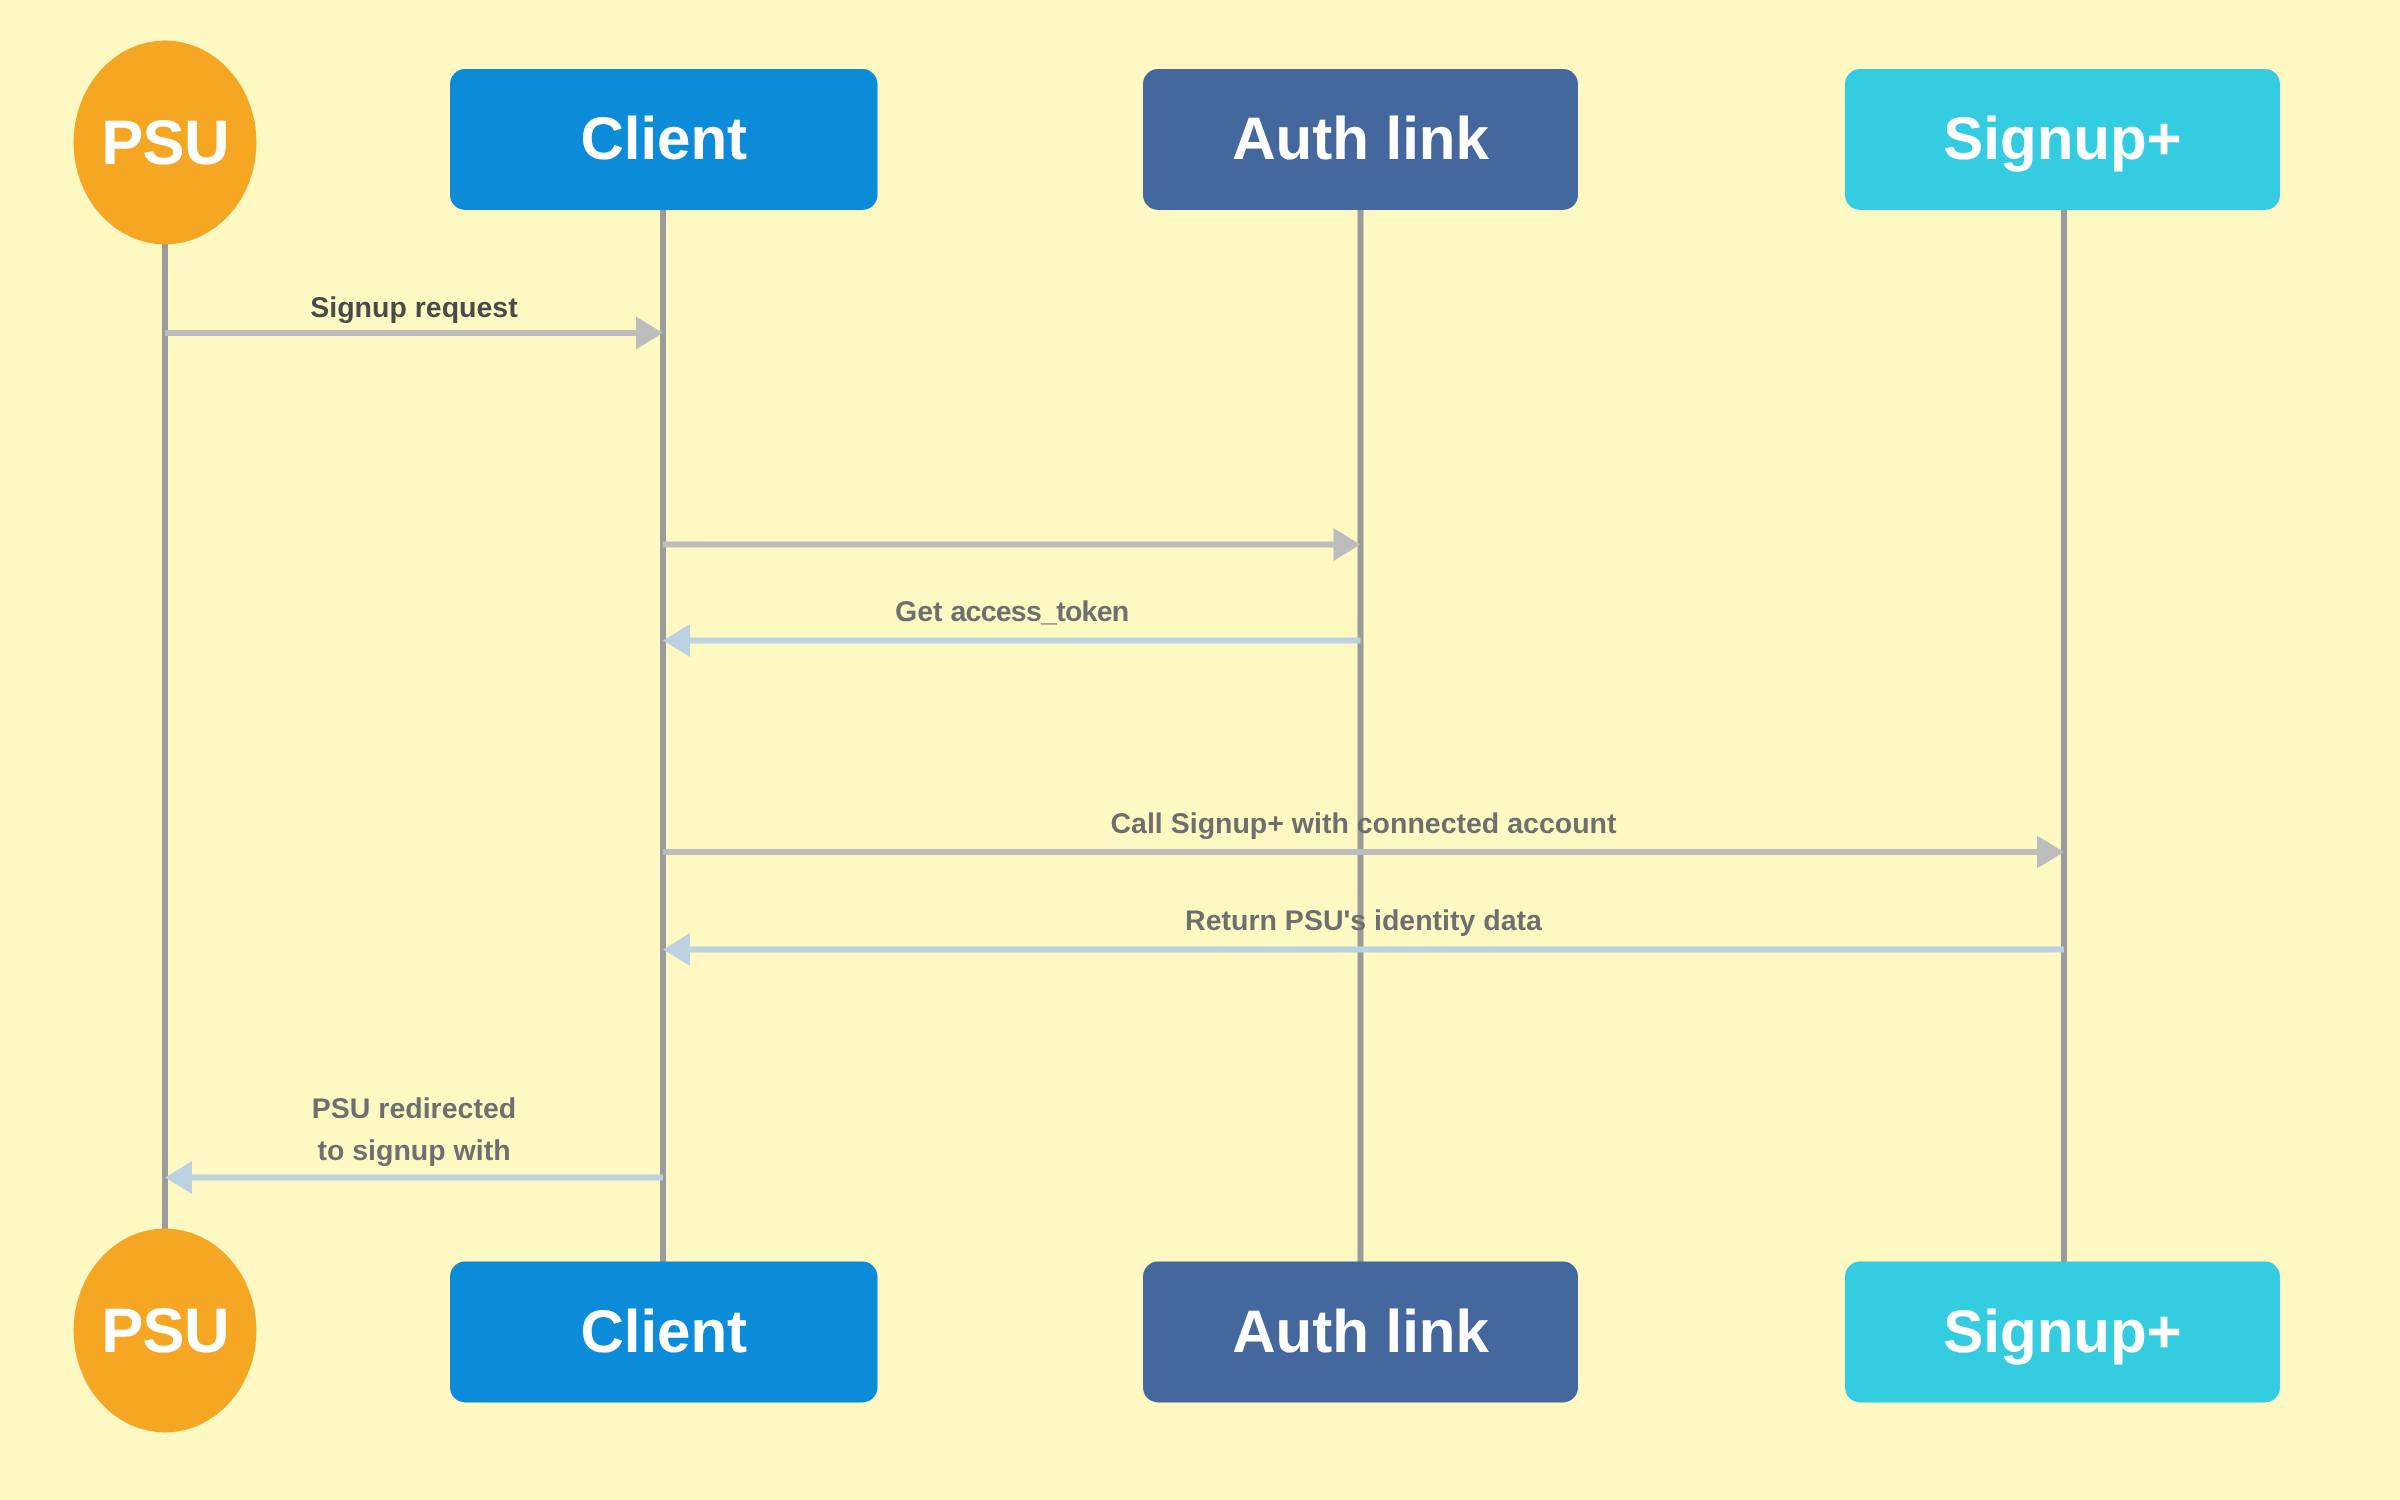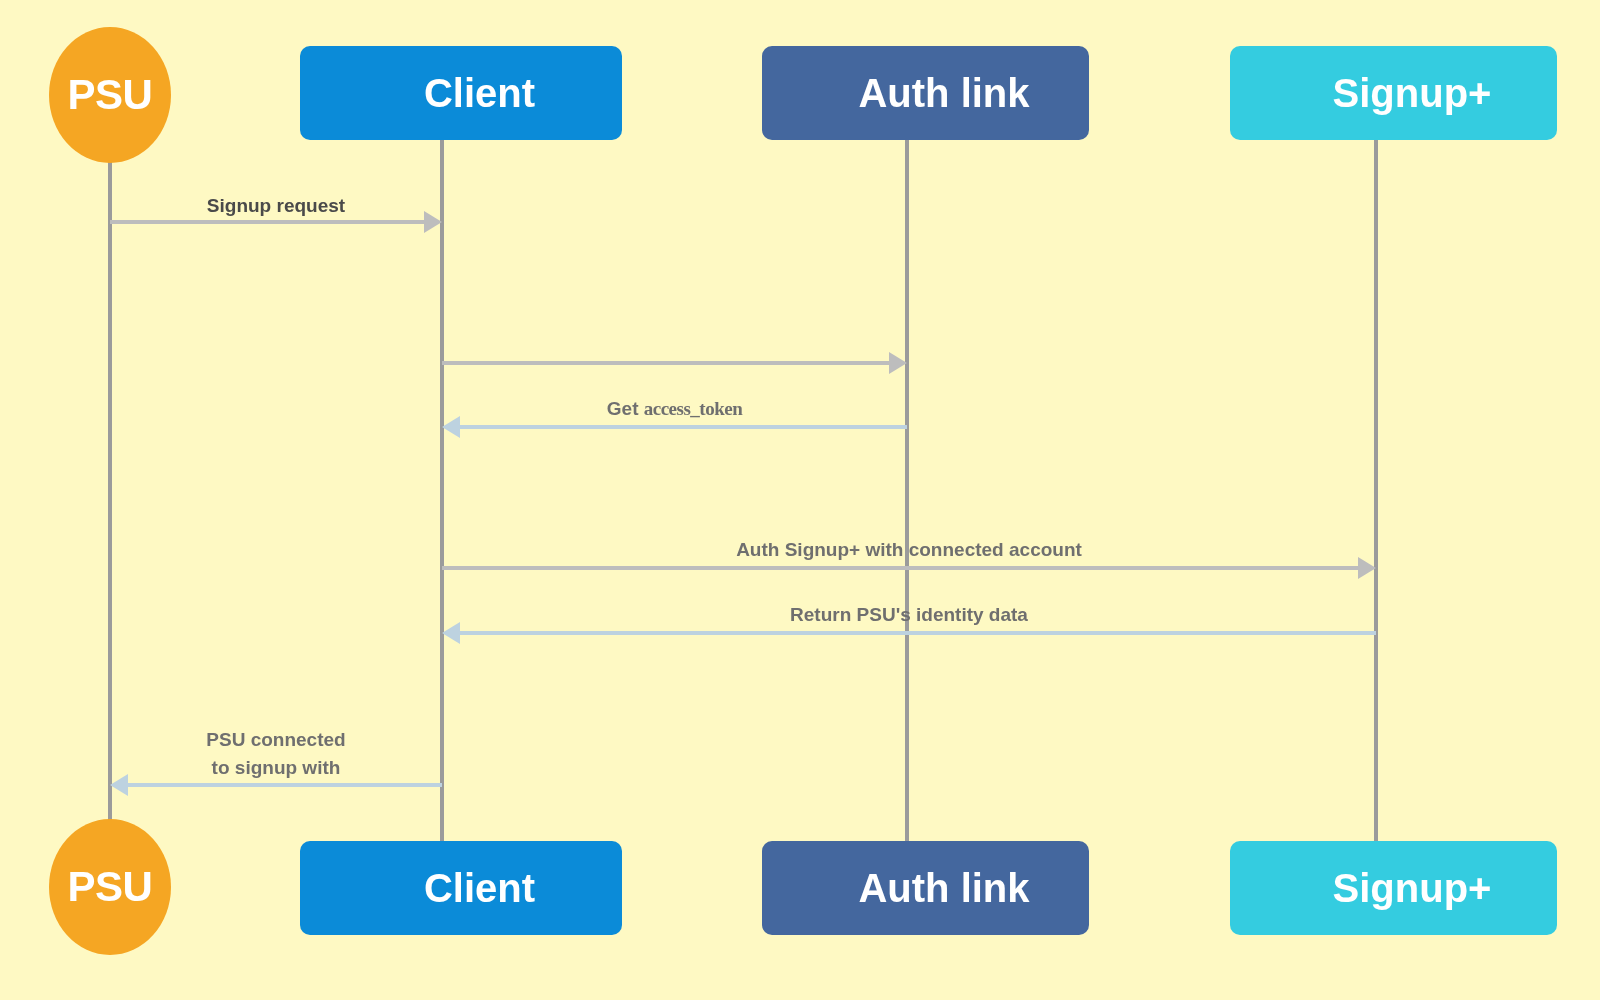--- a/index.html
+++ b/index.html
@@ -40,21 +40,20 @@
     letter-spacing: -0.5px;
   }
   .actor-box {
     position: absolute;
     border-radius: 10px;
     display: flex;
     align-items: center;
     justify-content: center;
     color: #ffffff;
     font-weight: bold;
-    padding-left: 37px;
   }
   .actor-label {
     pointer-events: none;
     white-space: nowrap;
   }
 
   
   .msg-line {
     position: absolute;
     height: 4px;
@@ -73,21 +72,21 @@
     position: absolute;
     color: #6f6f6f;
     font-weight: bold;
     font-size: 19px;
     line-height: 28px;
     text-align: center;
     white-space: pre;
     pointer-events: none;
   }
   .msg-label .mono {
-    font-family: Liberation Serif, serif;
+    font-family: Liberation Sans, sans-serif;
     font-weight: bold;
     letter-spacing: -0.5px;
   }
 </style>
 </head>
 <body>
 
 <div id="stage">
 
   <div class="lifeline" style="left:108px; top:160px; height:660px;"></div>
@@ -117,29 +116,29 @@
 
   <div class="msg-line" style="left:442px; top:361px; width:453px; background:#bdbdbd;"></div>
   <div class="arrow-head right" style="left:889px; top:352px; border-left-color:#bdbdbd;"></div>
 
   <div class="msg-line" style="left:454px; top:425px; width:453px; background:#bdd2e0;"></div>
   <div class="arrow-head left" style="left:442px; top:416px; border-right-color:#bdd2e0;"></div>
   <div class="msg-label" style="left:442px; top:395px; width:465px;"><span>Get </span><span class="mono">access_token</span></div>
 
   <div class="msg-line" style="left:442px; top:566px; width:922px; background:#bdbdbd;"></div>
   <div class="arrow-head right" style="left:1358px; top:557px; border-left-color:#bdbdbd;"></div>
-  <div class="msg-label" style="left:442px; top:536px; width:934px;">Auth Signup+ with connected account</div>
+  <div class="msg-label" style="left:442px; top:536px; width:934px;">Call Signup+ with connected account</div>
 
   <div class="msg-line" style="left:454px; top:631px; width:922px; background:#bdd2e0;"></div>
   <div class="arrow-head left" style="left:442px; top:622px; border-right-color:#bdd2e0;"></div>
   <div class="msg-label" style="left:442px; top:601px; width:934px;">Return PSU's identity data</div>
 
   <div class="msg-line" style="left:122px; top:783px; width:320px; background:#bdd2e0;"></div>
   <div class="arrow-head left" style="left:110px; top:774px; border-right-color:#bdd2e0;"></div>
-  <div class="msg-label" style="left:110px; top:726px; width:332px;"><span>PSU connected</span><br><span>to signup with</span></div>
+  <div class="msg-label" style="left:110px; top:726px; width:332px;"><span>PSU redirected</span><br><span>to signup with</span></div>
 
   <div class="actor-circle" style="left:49px; top:819px; width:122px; height:136px; background:#f5a623; font-size:42px;">
     <span class="actor-label">PSU</span>
   </div>
 
   <div class="actor-box" style="left:300px; top:841px; width:285px; height:94px; background:#0b8bd8; font-size:40px;">
     <span class="actor-label">Client</span>
   </div>
 
   <div class="actor-box" style="left:762px; top:841px; width:290px; height:94px; background:#44679e; font-size:40px;">

